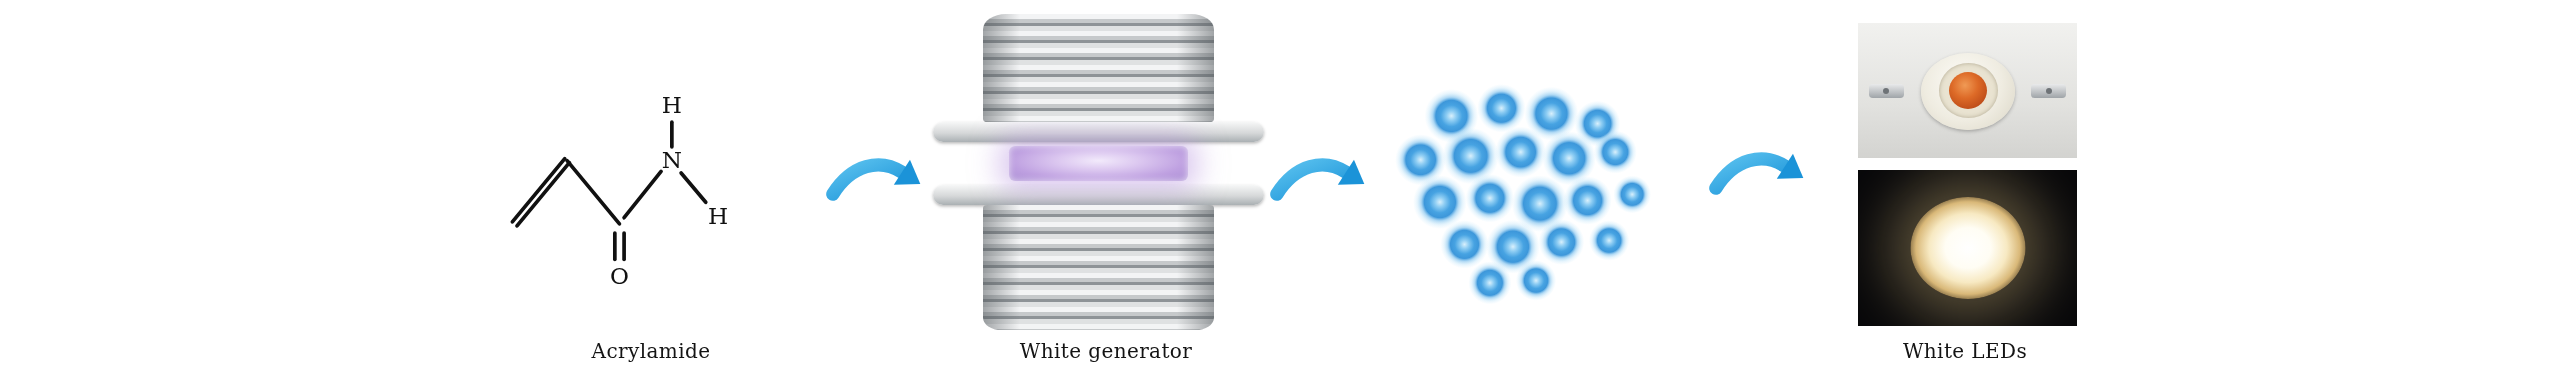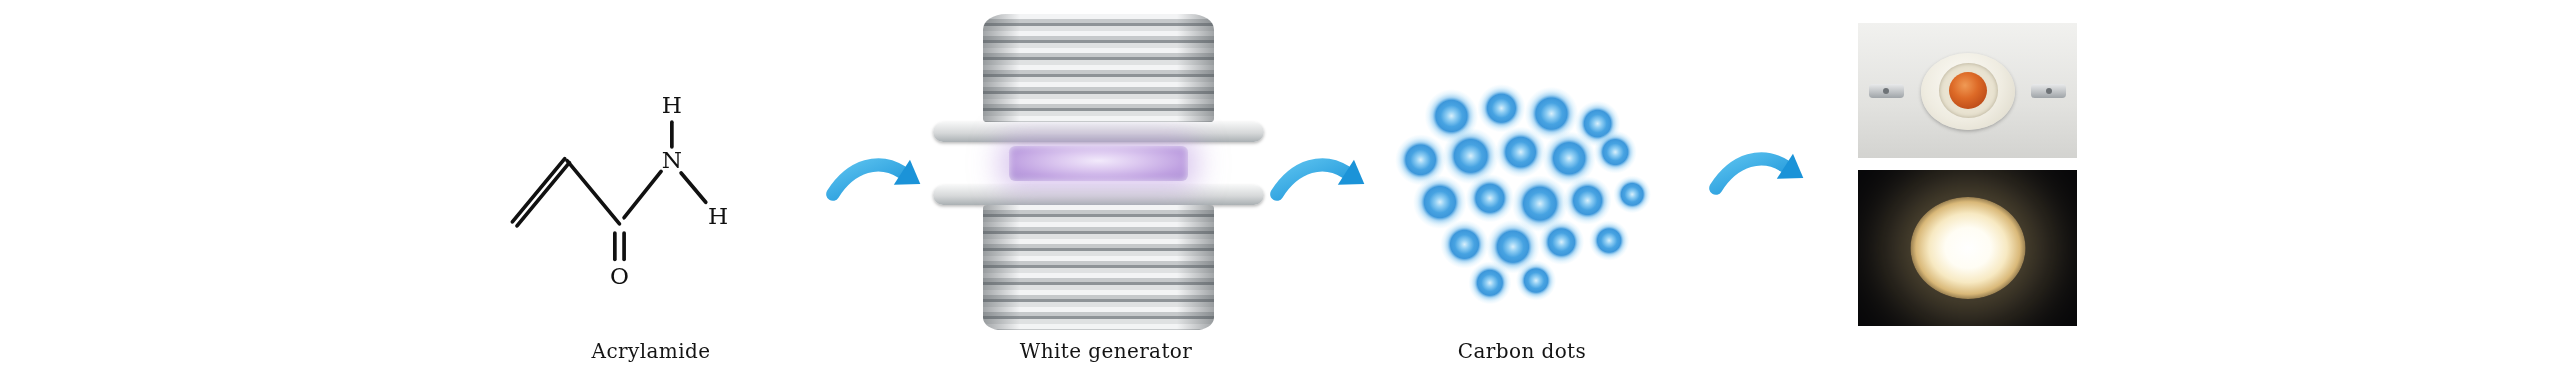--- a/index.html
+++ b/index.html
@@ -180,16 +180,16 @@
       <div class="led-ring"></div>
       <div class="led-dome"></div>
     </div>
     <div class="led-photo-bottom">
       <div class="led-glow"></div>
     </div>
   </div>
 
   <span class="cap" style="left:651px">Acrylamide</span>
   <span class="cap" style="left:1106px">White generator</span>
-  <span class="cap" style="left:1522px">Carbon dots</span>
+  <span class="cap" style="left:1965px">White LEDs</span>
 
 </div>
 
 
 </body></html>

